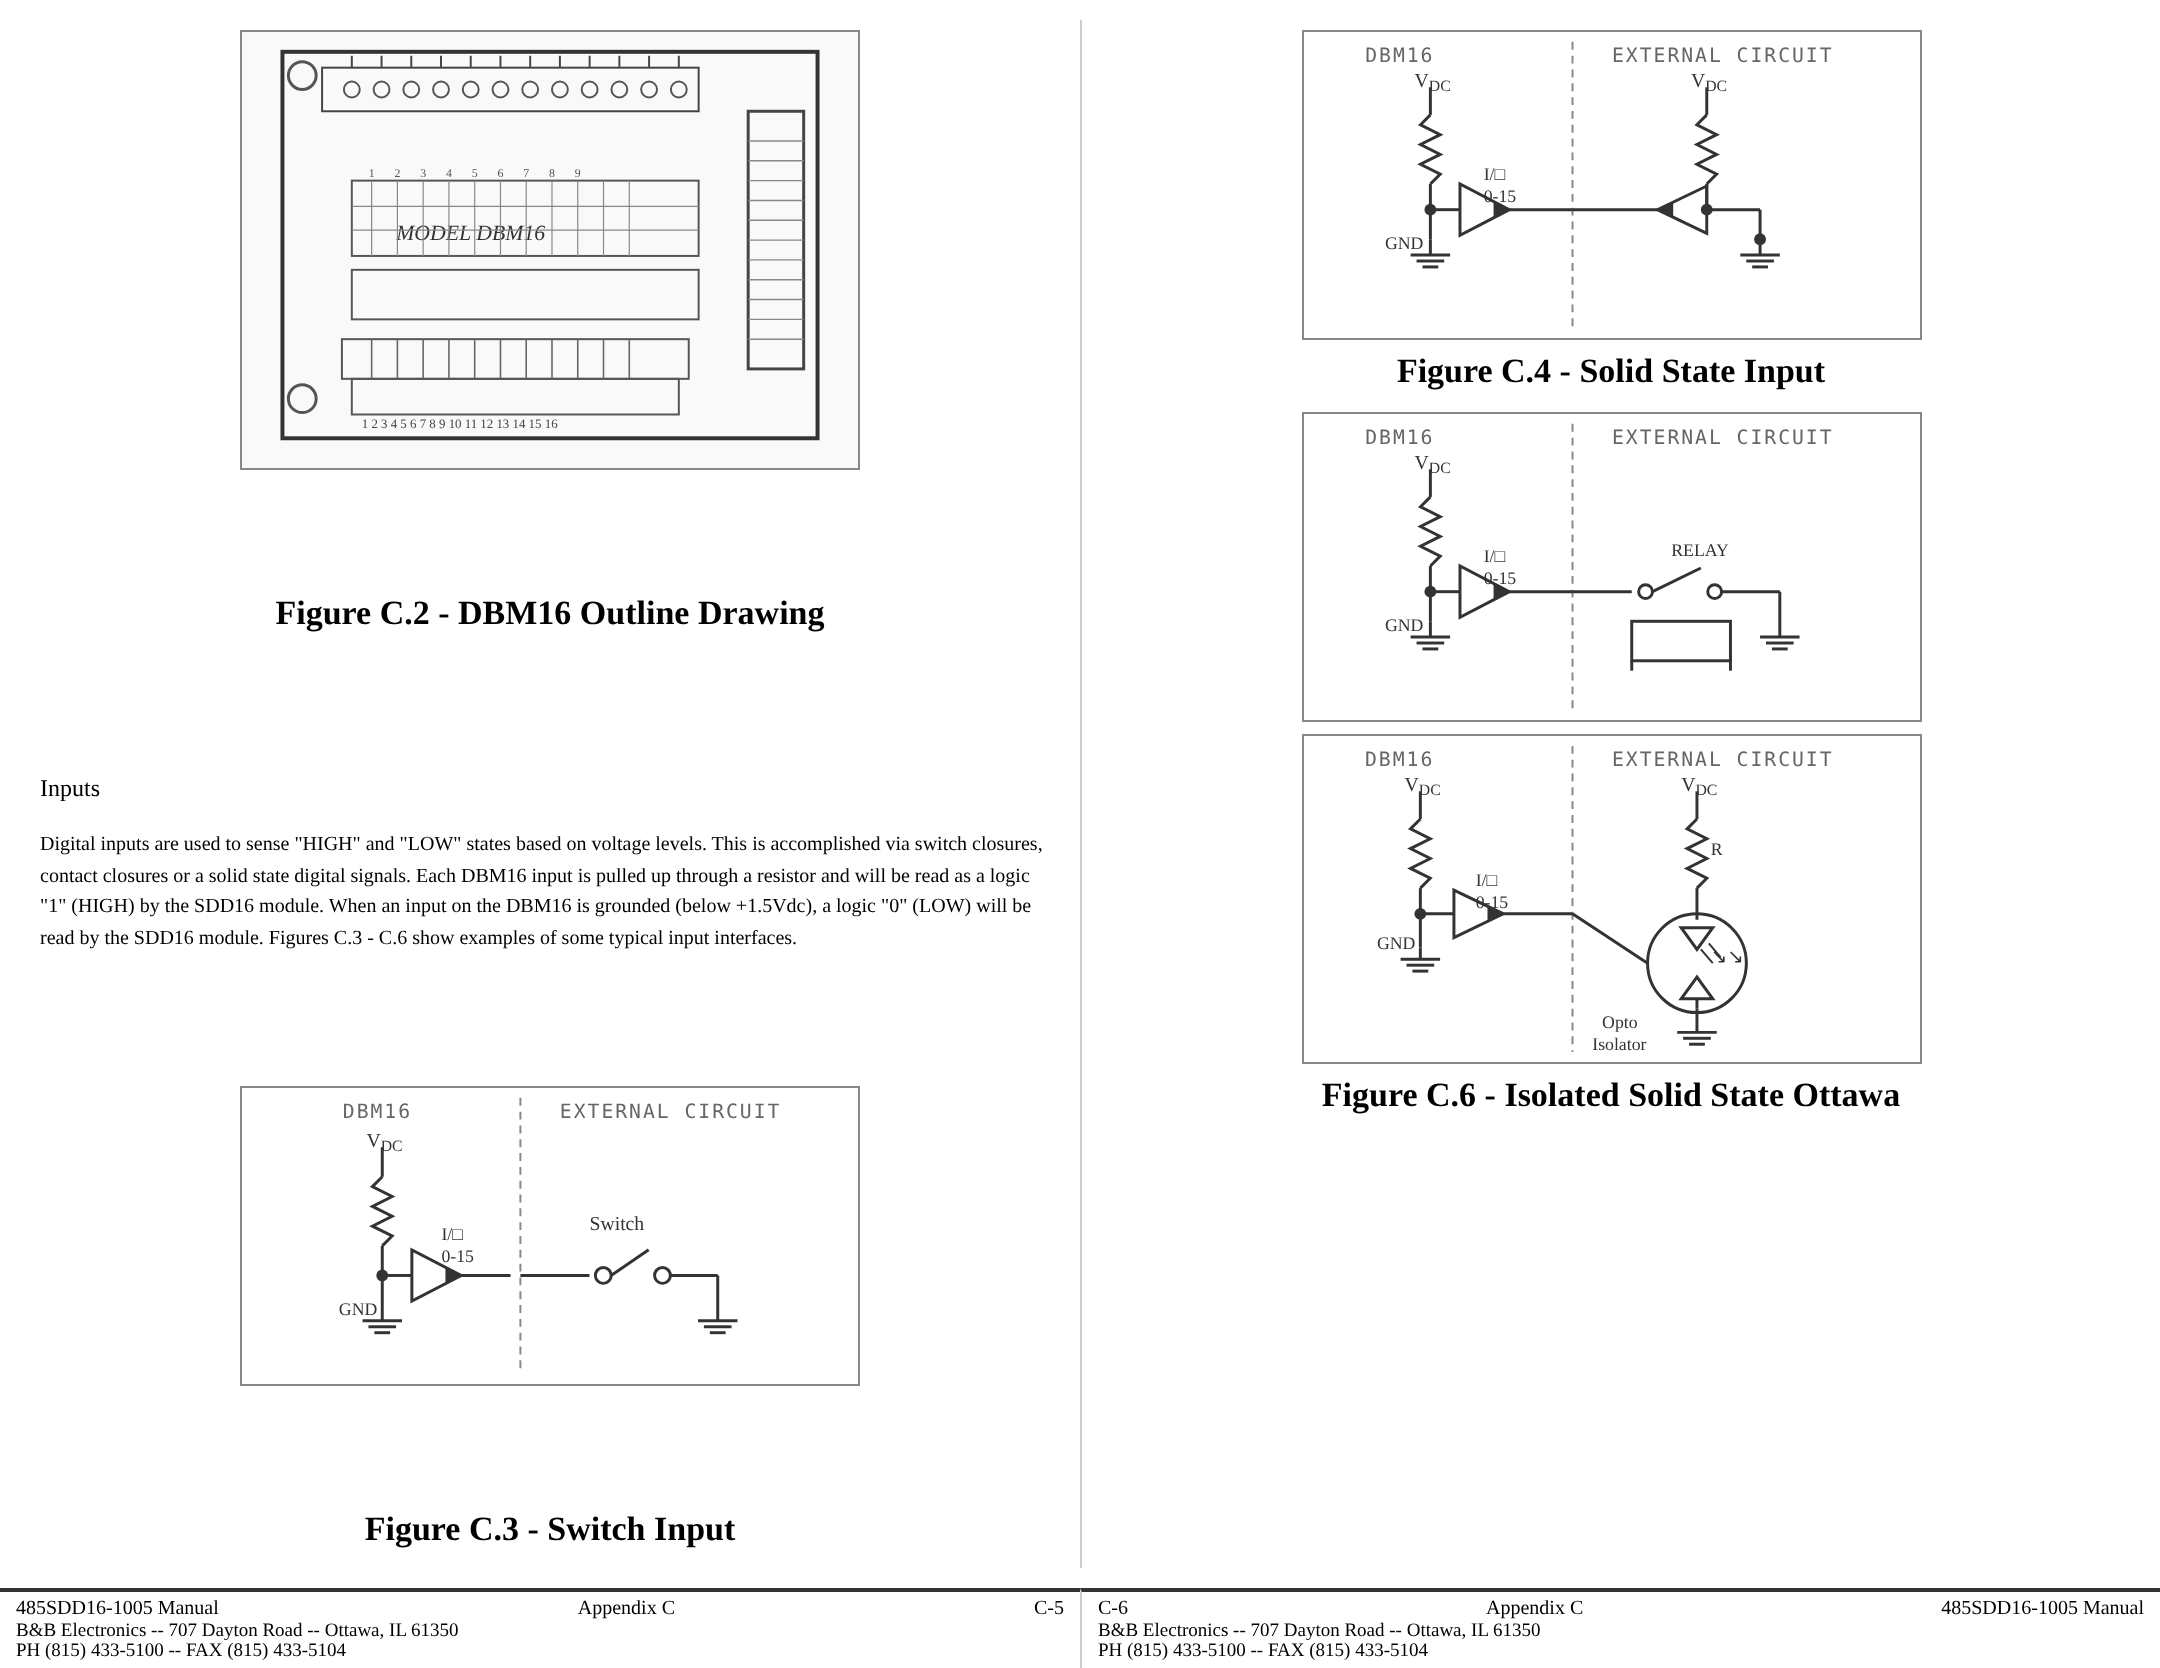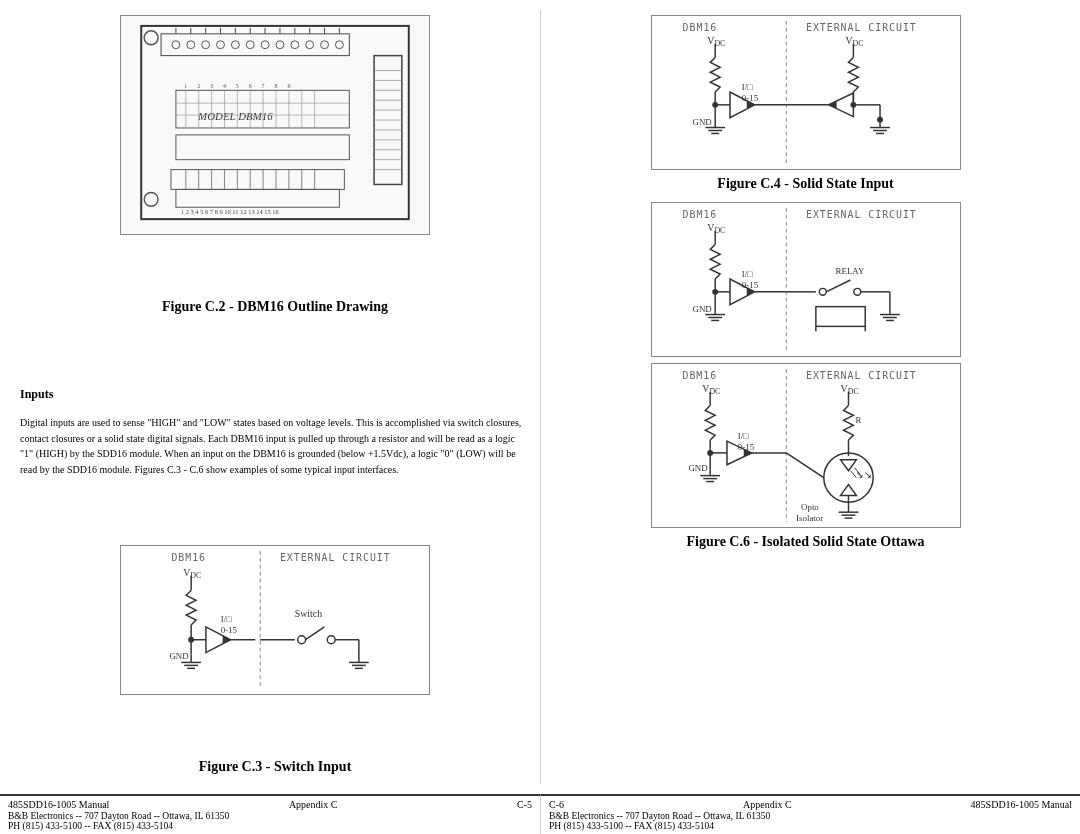--- a/index.html
+++ b/index.html
@@ -31,31 +31,31 @@
       width: 50%;
       padding: 5px 10px;
       display: flex;
       flex-direction: column;
       border-left: 1px solid #ccc;
     }
 
     .figure-label {
       text-align: center;
       font-weight: bold;
-      font-size: 14px;
+      font-size: 17px;
       margin: 6px 0 4px 0;
     }
 
     .inputs-section {
       margin-top: 8px;
       font-size: 12px;
       line-height: 1.5;
     }
     .inputs-section .inputs-title {
-      font-weight: bold;
+      font-weight: normal;
       font-size: 12px;
       margin-bottom: 12px;
     }
     .inputs-section p {
       font-size: 10px;
       text-align: left;
       line-height: 1.55;
     }
 
     .page-divider {

